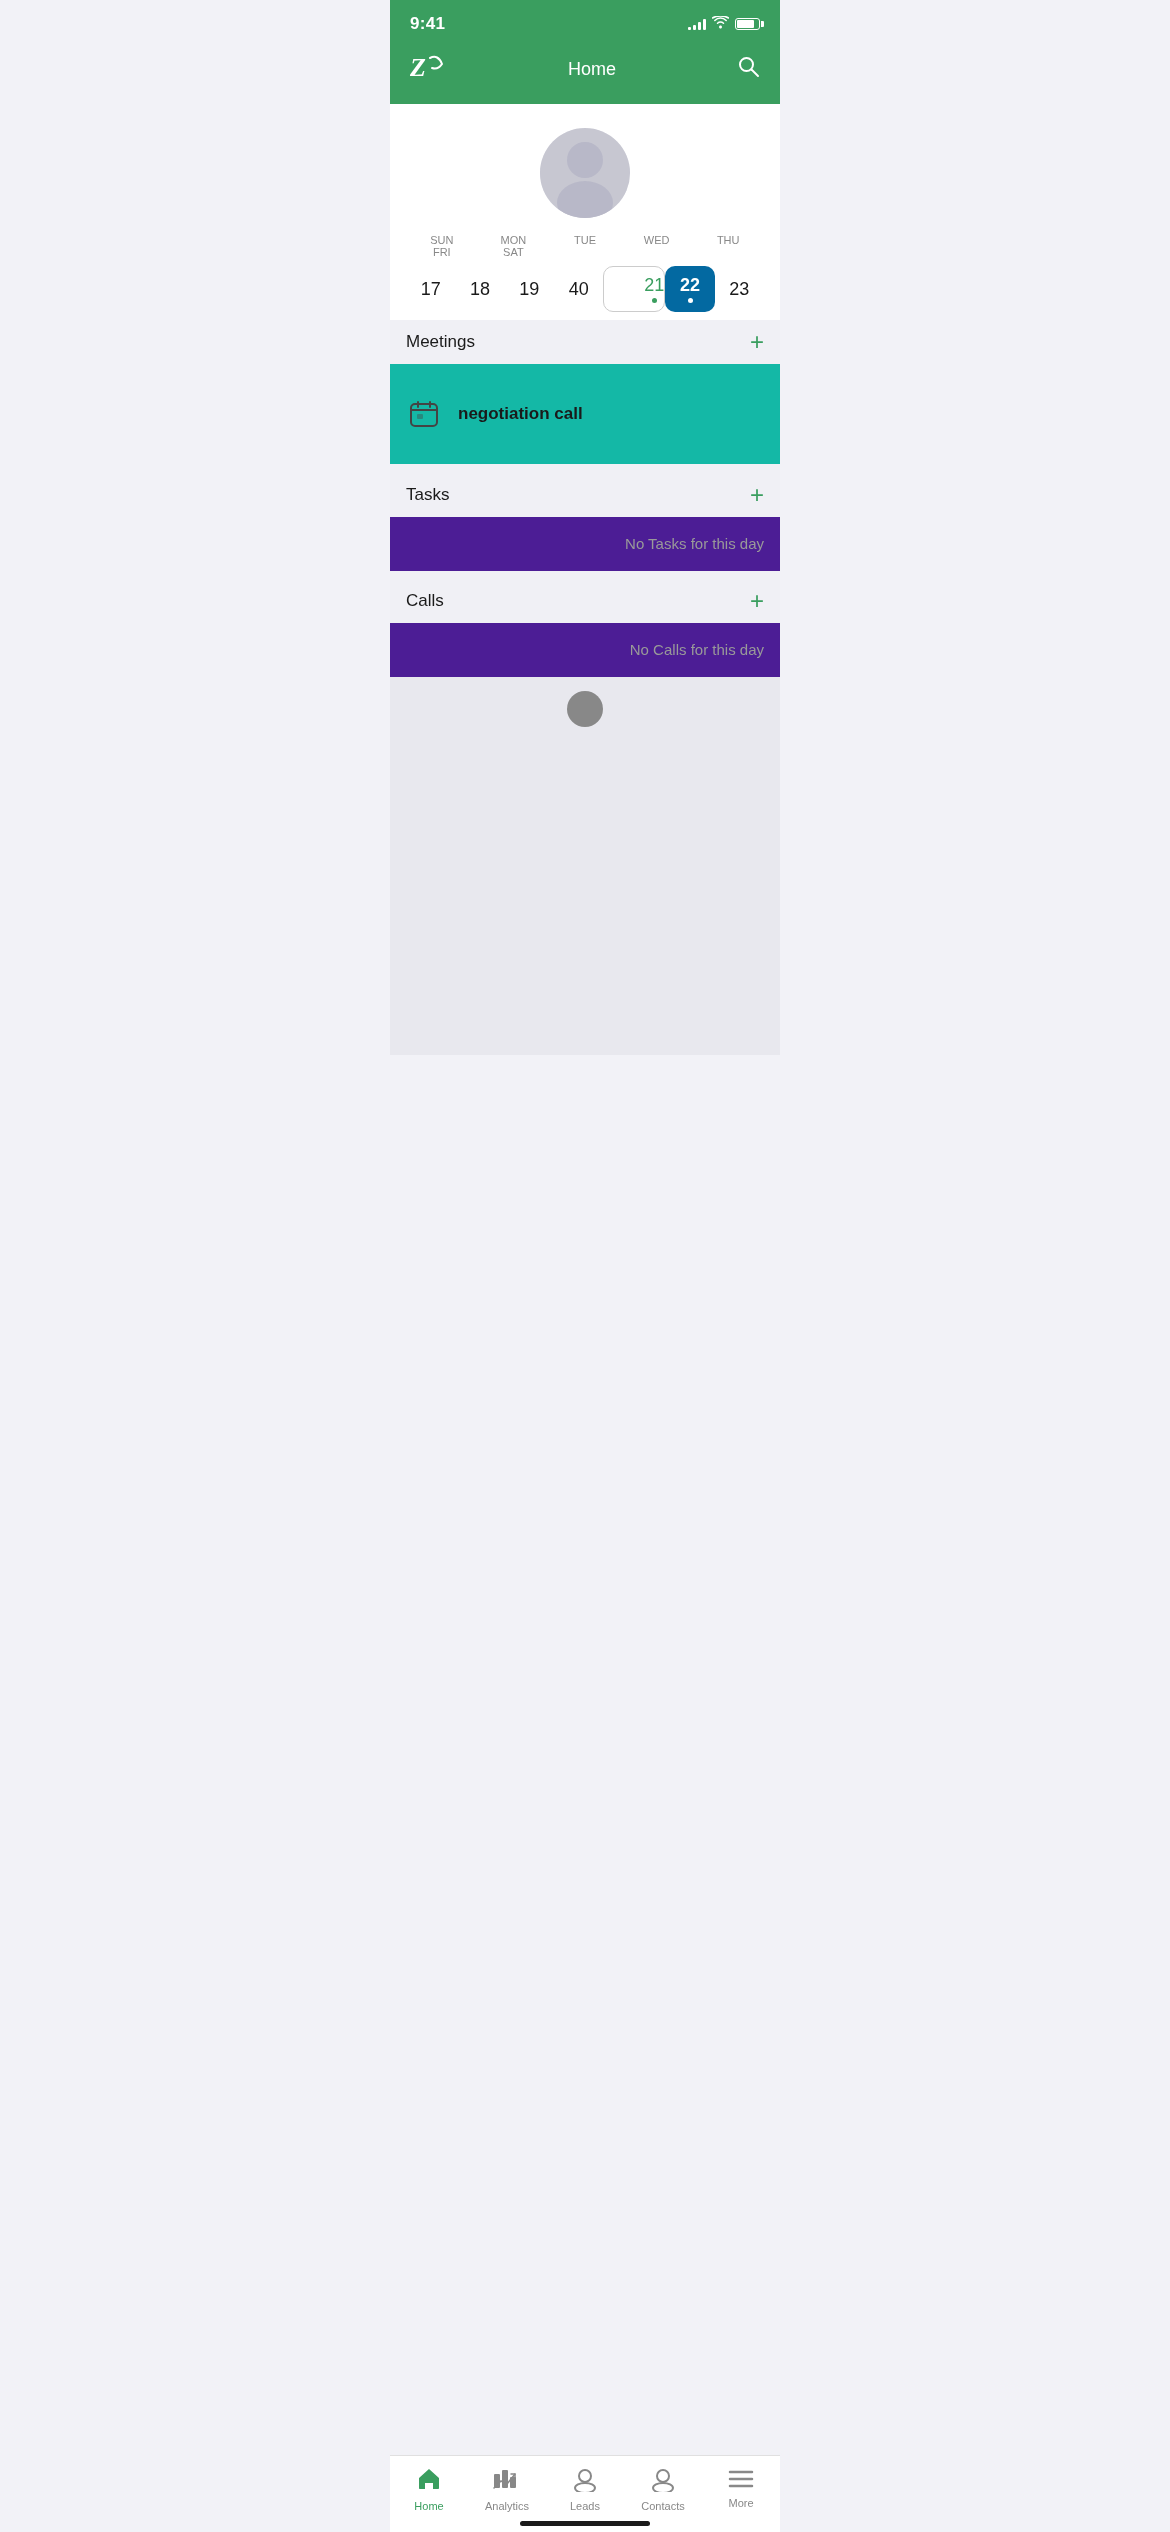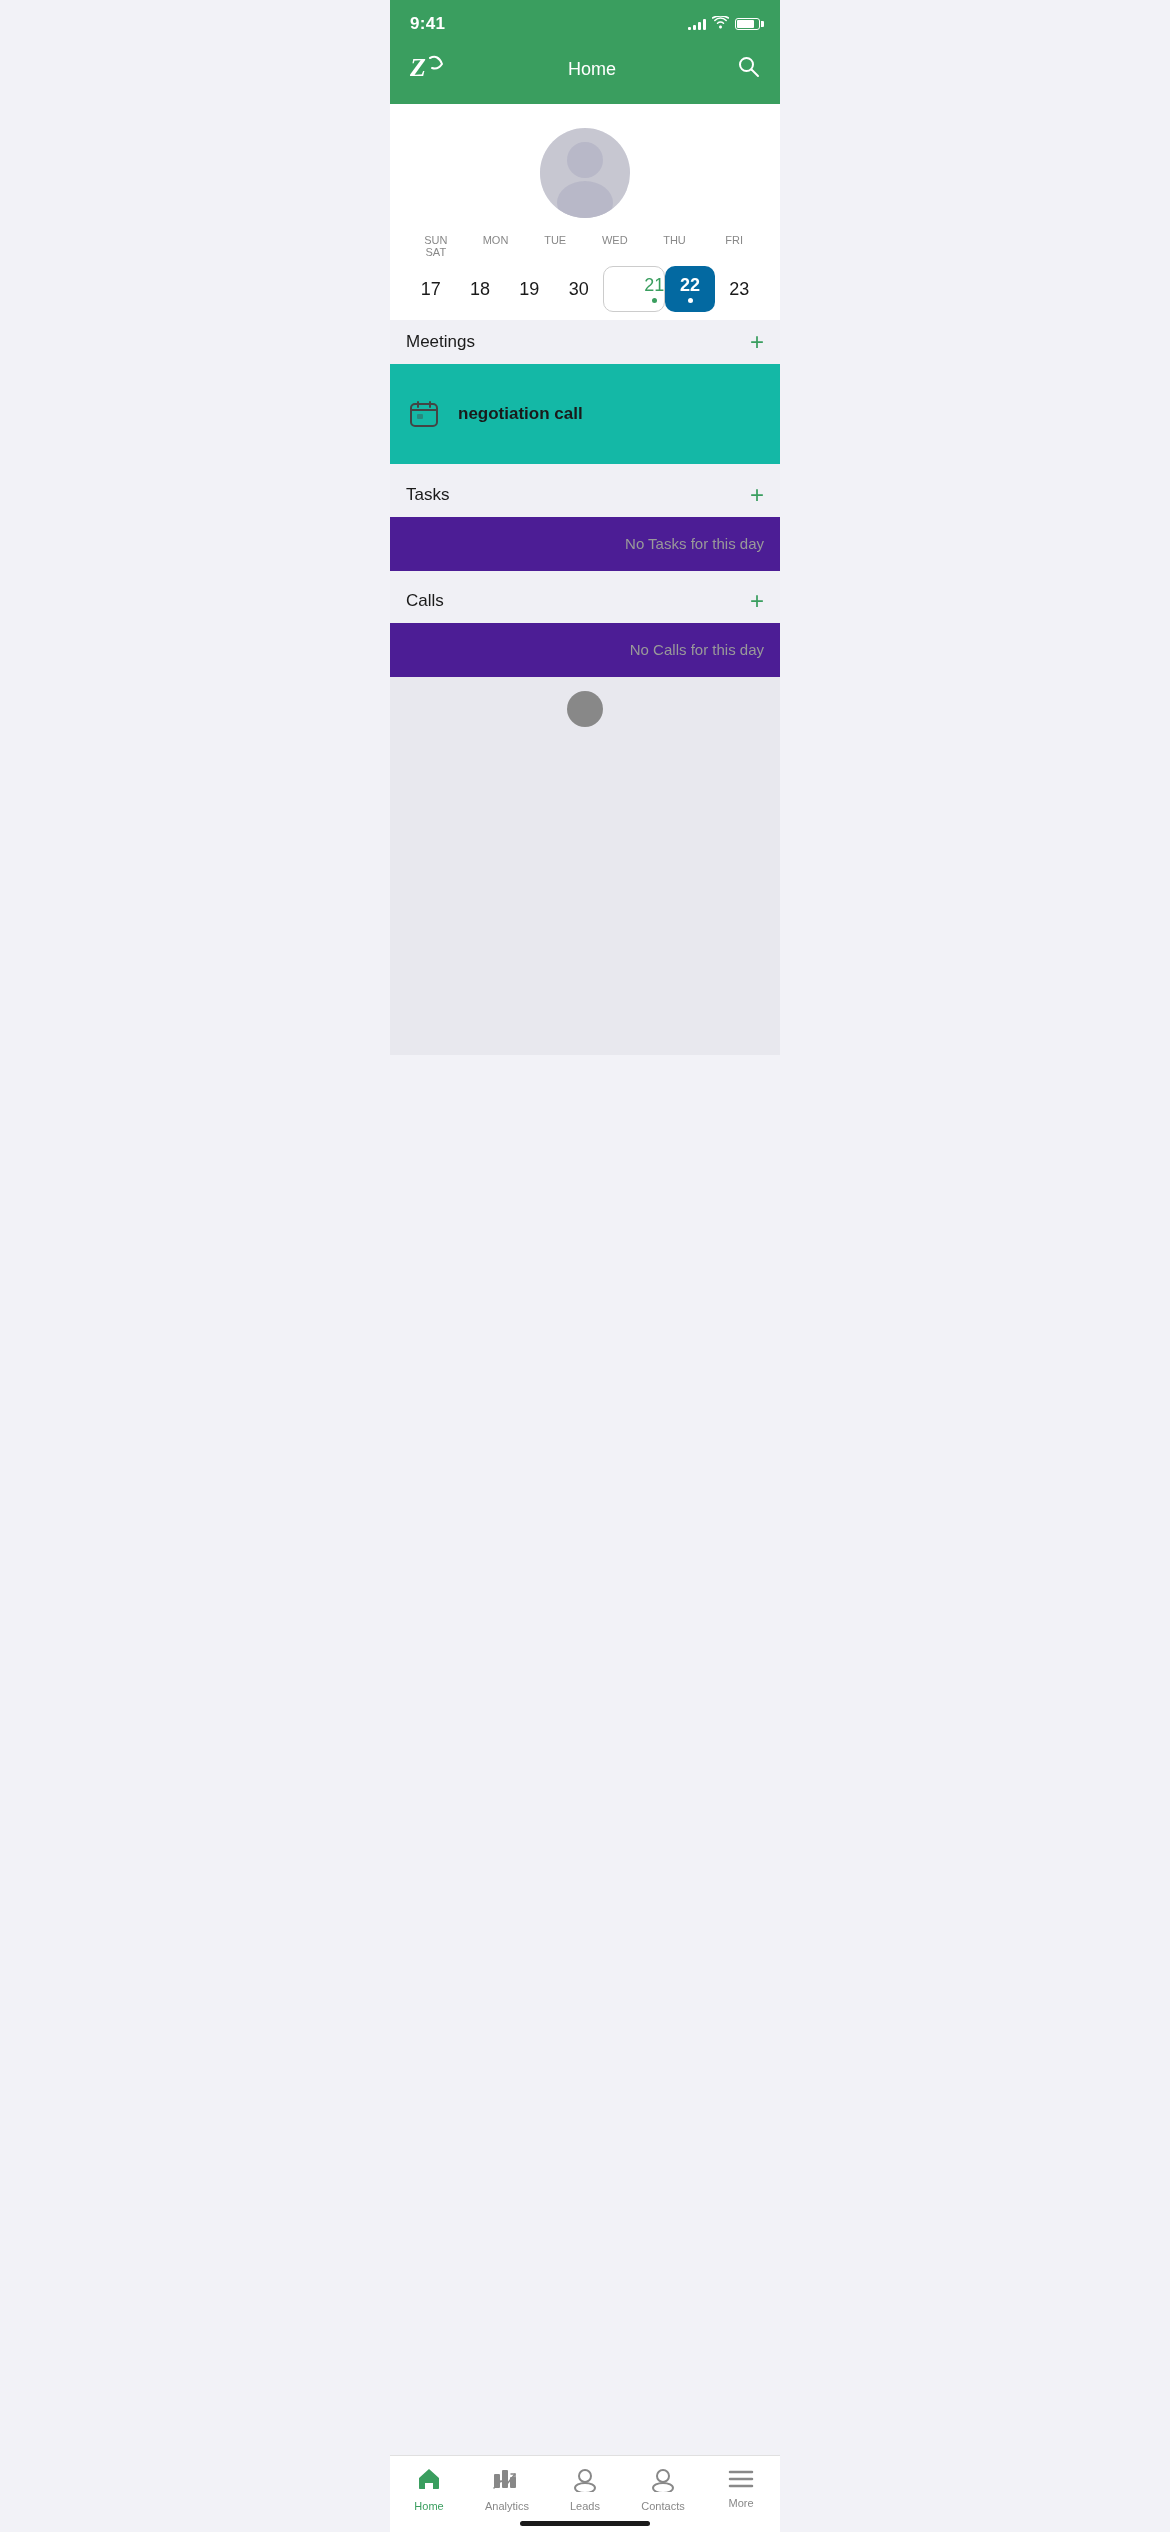--- a/index.html
+++ b/index.html
@@ -140,21 +140,21 @@
       color: #1a1a1a;
     }
     .calendar-today-btn {
       font-size: 18px;
       color: #3a9e5f;
       font-weight: 400;
       cursor: pointer;
     }
     .calendar-days-header {
       display: grid;
-      grid-template-columns: repeat(6, 1fr);
+      grid-template-columns: repeat(5, 1fr);
       text-align: center;
       margin-bottom: 8px;
     }
     .calendar-days-header span {
       font-size: 11px;
       color: #888;
       font-weight: 500;
       text-transform: uppercase;
     }
     .calendar-dates {
@@ -397,21 +397,21 @@
     <div class="calendar-date">
         <span>17</span>
       </div>
     <div class="calendar-date">
         <span>18</span>
       </div>
     <div class="calendar-date">
         <span>19</span>
       </div>
     <div class="calendar-date">
-        <span>30</span>
+        <span>40</span>
       </div>
     <div class="calendar-date today-outline">
       <span>21</span>
       <div class="dot"></div>
     </div>
     <div class="calendar-date selected">
       <span>22</span>
       <div class="dot"></div>
     </div>
     <div class="calendar-date">

